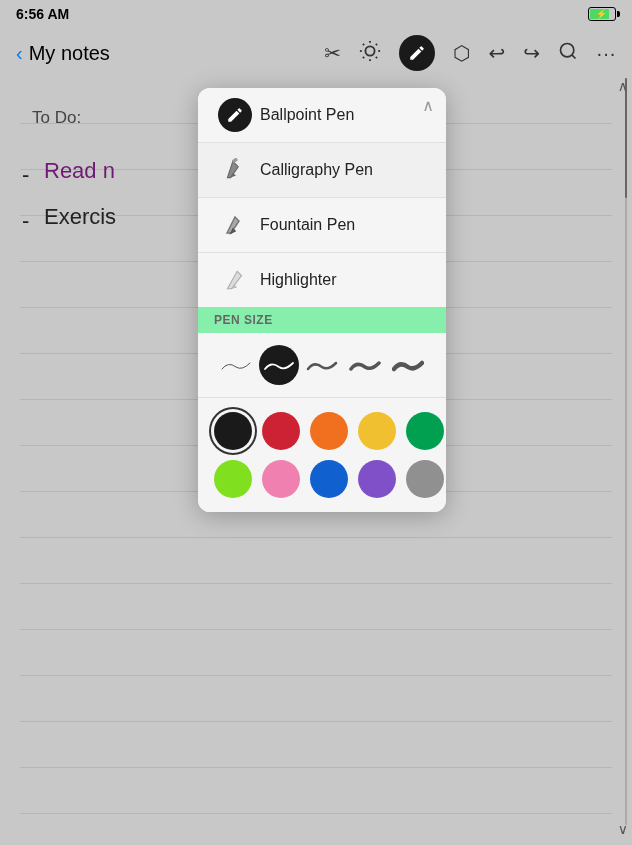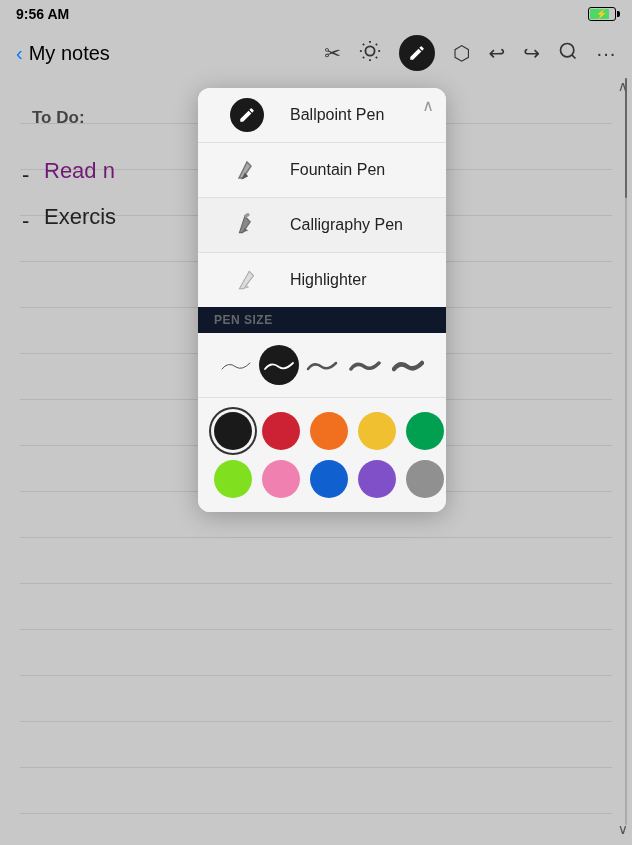--- a/index.html
+++ b/index.html
@@ -84,40 +84,40 @@
       background: #f5f5f5;
       border-radius: 12px;
       box-shadow: 0 4px 24px rgba(0,0,0,0.25);
       overflow: hidden;
       z-index: 100;
     }
 
     .pen-menu-item {
       display: flex;
       align-items: center;
-      padding: 10px 32px;
-      gap: 26px;
+      padding: 10px 20px;
+      gap: 8px;
       cursor: pointer;
       border-bottom: 1px solid #e0e0e0;
       background: #f5f5f5;
     }
     .pen-menu-item:last-of-type { border-bottom: none; }
     .pen-menu-item.selected { background: #f0f0f0; }
     .pen-menu-label { font-size: 16px; color: #222; }
     .pen-icon-circle {
       width: 34px; height: 34px; background: #1a1a1a; border-radius: 50%;
       display: flex; align-items: center; justify-content: center; flex-shrink: 0;
     }
     .pen-icon-plain {
       width: 34px; height: 34px;
       display: flex; align-items: center; justify-content: center; flex-shrink: 0;
     }
 
     .section-header {
-      background: #0f172a;
+      background: #86efac;
       padding: 6px 16px;
       font-size: 12px;
       font-weight: 600;
       color: #666;
       letter-spacing: 0.5px;
     }
 
     
     .pen-sizes {
       display: flex;
@@ -157,21 +157,21 @@
     .popup-chevron {
       position: absolute;
       right: 12px; top: 8px;
       font-size: 16px; color: #999; cursor: pointer;
     }
   </style>
 </head>
 <body>
 
 <div class="status-bar">
-  <span class="status-time">9:56 AM</span>
+  <span class="status-time">6:56 AM</span>
   <div class="status-icons">
     <div class="battery-icon">
       <div class="battery-fill"></div>
       <span class="battery-bolt">⚡</span>
     </div>
   </div>
 </div>
 
 <div class="toolbar">
   <div class="toolbar-left">
@@ -235,21 +235,21 @@
     <div style="height:46px;border-bottom:1px solid #b5b5b5;"></div>
     <div style="height:46px;border-bottom:1px solid #b5b5b5;"></div>
     <div style="height:46px;border-bottom:1px solid #b5b5b5;"></div>
     <div style="height:46px;border-bottom:1px solid #b5b5b5;"></div>
     <div style="height:46px;border-bottom:1px solid #b5b5b5;"></div>
     <div style="height:46px;border-bottom:1px solid #b5b5b5;"></div>
     <div style="height:46px;border-bottom:1px solid #b5b5b5;"></div>
   </div>
 </div>
 
-<div style="position:absolute;top:108px;left:32px;font-size:17px;font-weight:700;color:#444;">
+<div style="position:absolute;top:108px;left:32px;font-size:17px;font-weight:400;color:#444;">
   <span>To Do:</span>
 </div>
 
 <div style="position:absolute;top:162px;left:22px;font-size:22px;color:#222;">-</div>
 <div style="position:absolute;top:158px;left:44px;font-size:22px;color:#701a75;font-weight:500;">Read n</div>
 
 <div style="position:absolute;top:208px;left:22px;font-size:22px;color:#222;">-</div>
 <div style="position:absolute;top:204px;left:44px;font-size:22px;color:#222;font-weight:500;">Exercis</div>
 
 <div class="scrollbar">
@@ -264,43 +264,43 @@
 
   <div class="popup-chevron">∧</div>
 
   <div class="pen-menu-item">
     <div class="pen-icon-circle">
       <svg width="18" height="18" viewBox="0 0 24 24" fill="white">
         <path d="M3 17.25V21h3.75L17.81 9.94l-3.75-3.75zM20.71 7.04a1 1 0 0 0 0-1.41l-2.34-2.34a1 1 0 0 0-1.41 0l-1.83 1.83 3.75 3.75z"></path>
       </svg>
     </div>
     <span class="pen-menu-label">Ballpoint Pen</span>
-  </div>
-
-  <div class="pen-menu-item">
-    <div class="pen-icon-plain">
-      <svg width="24" height="24" viewBox="0 0 24 24" fill="none" stroke="#555" stroke-width="1.5">
-        <path d="M4 20 L12 4 L16 8 L8 20 Z" fill="#aaa" stroke="#777"></path>
-        <path d="M8 20 L10 16 L12 18 Z" fill="#777"></path>
-      </svg>
-    </div>
-    <span class="pen-menu-label">Fountain Pen</span>
   </div>
 
   <div class="pen-menu-item selected">
     <div class="pen-icon-plain">
       <svg width="26" height="26" viewBox="0 0 24 24" fill="none">
         <path d="M5 19 L10 4 L15 9 L8 19 Z" fill="#888" stroke="#666" stroke-width="1"></path>
         <path d="M8 19 L10 15 L13 17 Z" fill="#666"></path>
         <rect x="9" y="3" width="5" height="3" rx="1" fill="#999" transform="rotate(-30 9 3)"></rect>
       </svg>
     </div>
     <span class="pen-menu-label">Calligraphy Pen</span>
   </div>
 
+  <div class="pen-menu-item">
+    <div class="pen-icon-plain">
+      <svg width="24" height="24" viewBox="0 0 24 24" fill="none" stroke="#555" stroke-width="1.5">
+        <path d="M4 20 L12 4 L16 8 L8 20 Z" fill="#aaa" stroke="#777"></path>
+        <path d="M8 20 L10 16 L12 18 Z" fill="#777"></path>
+      </svg>
+    </div>
+    <span class="pen-menu-label">Fountain Pen</span>
+  </div>
+
 
   <div class="pen-menu-item" style="border-bottom:none;">
     <div class="pen-icon-plain">
       <svg width="26" height="26" viewBox="0 0 24 24" fill="none">
         <path d="M5 20 L14 4 L18 8 L9 20 Z" fill="#ddd" stroke="#aaa" stroke-width="1"></path>
         <path d="M9 20 L11 16 L14 19 Z" fill="#bbb"></path>
       </svg>
     </div>
     <span class="pen-menu-label">Highlighter</span>
   </div>

